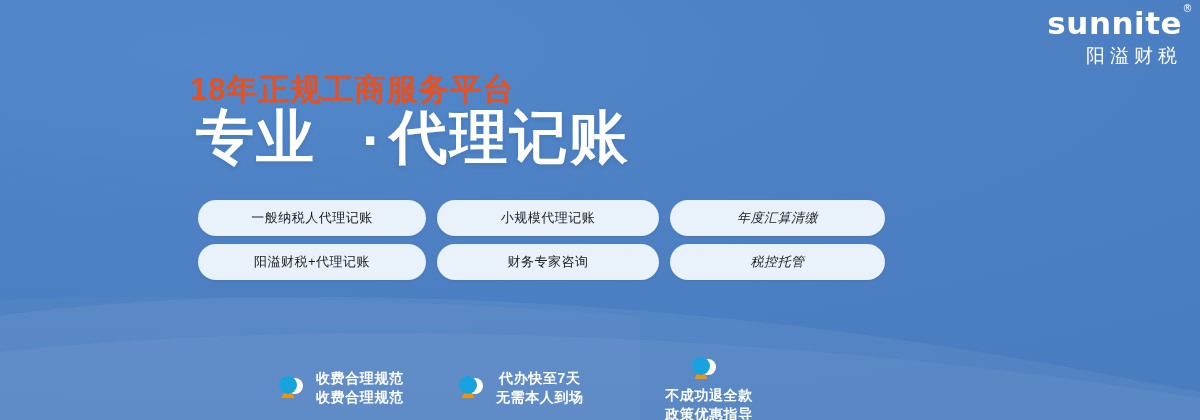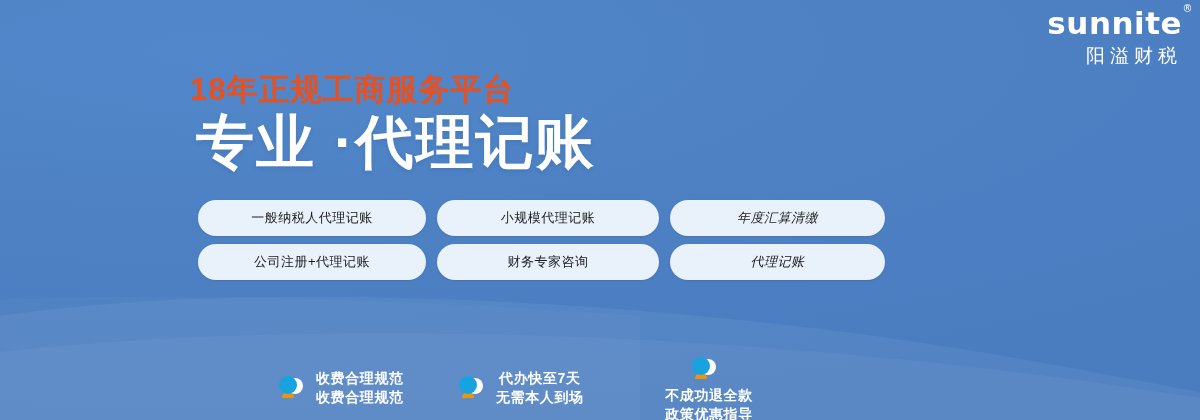--- a/index.html
+++ b/index.html
@@ -86,20 +86,21 @@
     position: absolute;
     left: 196px;
     top: 112px;
     color: #ffffff;
     font-size: 58px;
     font-weight: 700;
     letter-spacing: 2px;
     line-height: 1.05;
     white-space: nowrap;
     text-shadow: 0 2px 4px rgba(30, 70, 120, 0.18);
+    font-family: Liberation Mono, monospace;
   }
 
   
   .pill-grid {
     position: absolute;
     left: 198px;
     top: 200px;
   }
   .pill-row {
     display: flex;
@@ -183,23 +184,23 @@
   <div class="kicker">18年正规工商服务平台</div>
   <div class="headline">专业 ·代理记账</div>
 
   <div class="pill-grid">
     <div class="pill-row">
       <div class="pill col-0">一般纳税人代理记账</div>
       <div class="pill col-1">小规模代理记账</div>
       <div class="pill col-2">年度汇算清缴</div>
     </div>
     <div class="pill-row">
-      <div class="pill col-0">公司注册+代理记账</div>
+      <div class="pill col-0">阳溢财税+代理记账</div>
       <div class="pill col-1">财务专家咨询</div>
-      <div class="pill col-2">代理记账</div>
+      <div class="pill col-2">税控托管</div>
     </div>
   </div>
 
   <div class="features">
 
     <div class="feature f-slot-0">
       <div class="feature-icon">
         <svg width="30" height="34" viewBox="0 0 30 34" aria-hidden="true">
           <circle cx="19" cy="15" r="8" fill="#ffffff"></circle>
           <path d="M6 27 C6 23 9 21 12 21 C15 21 18 23 18 27 Z" fill="#e8960f"></path>

